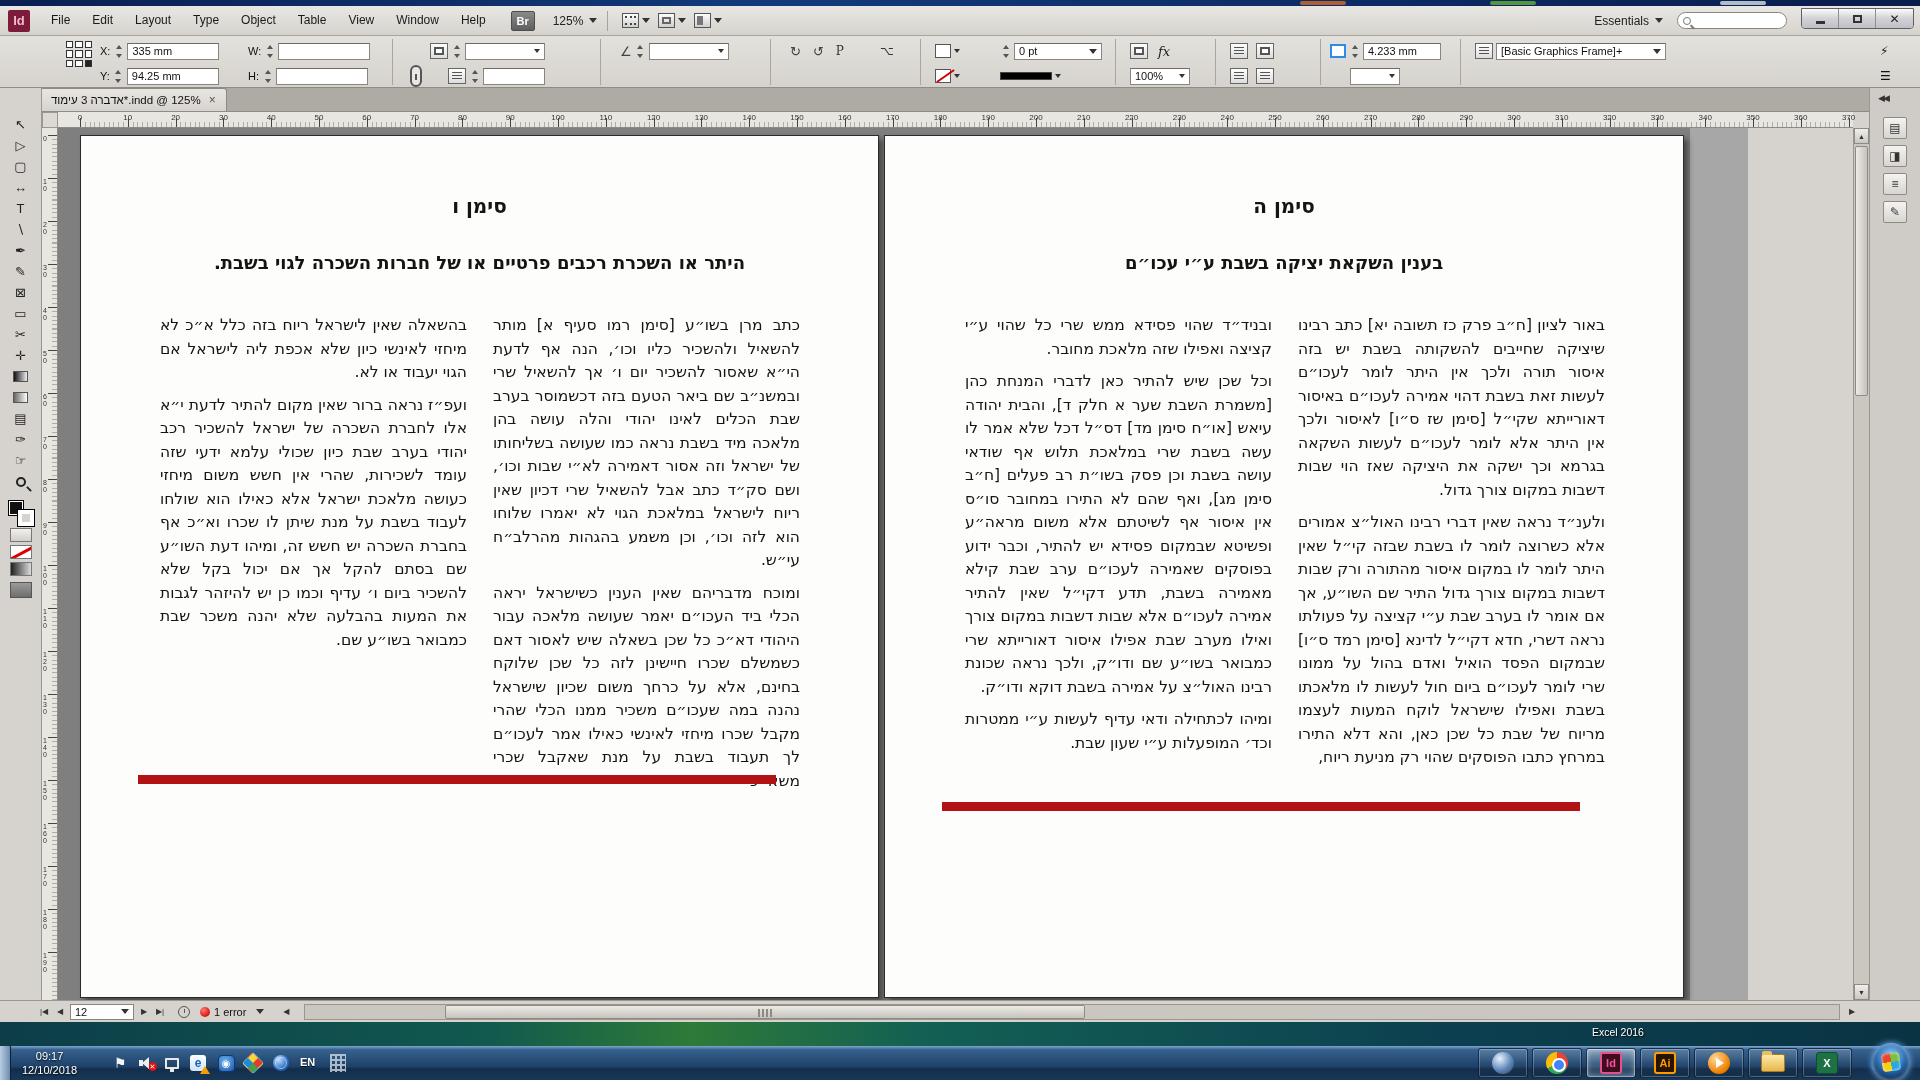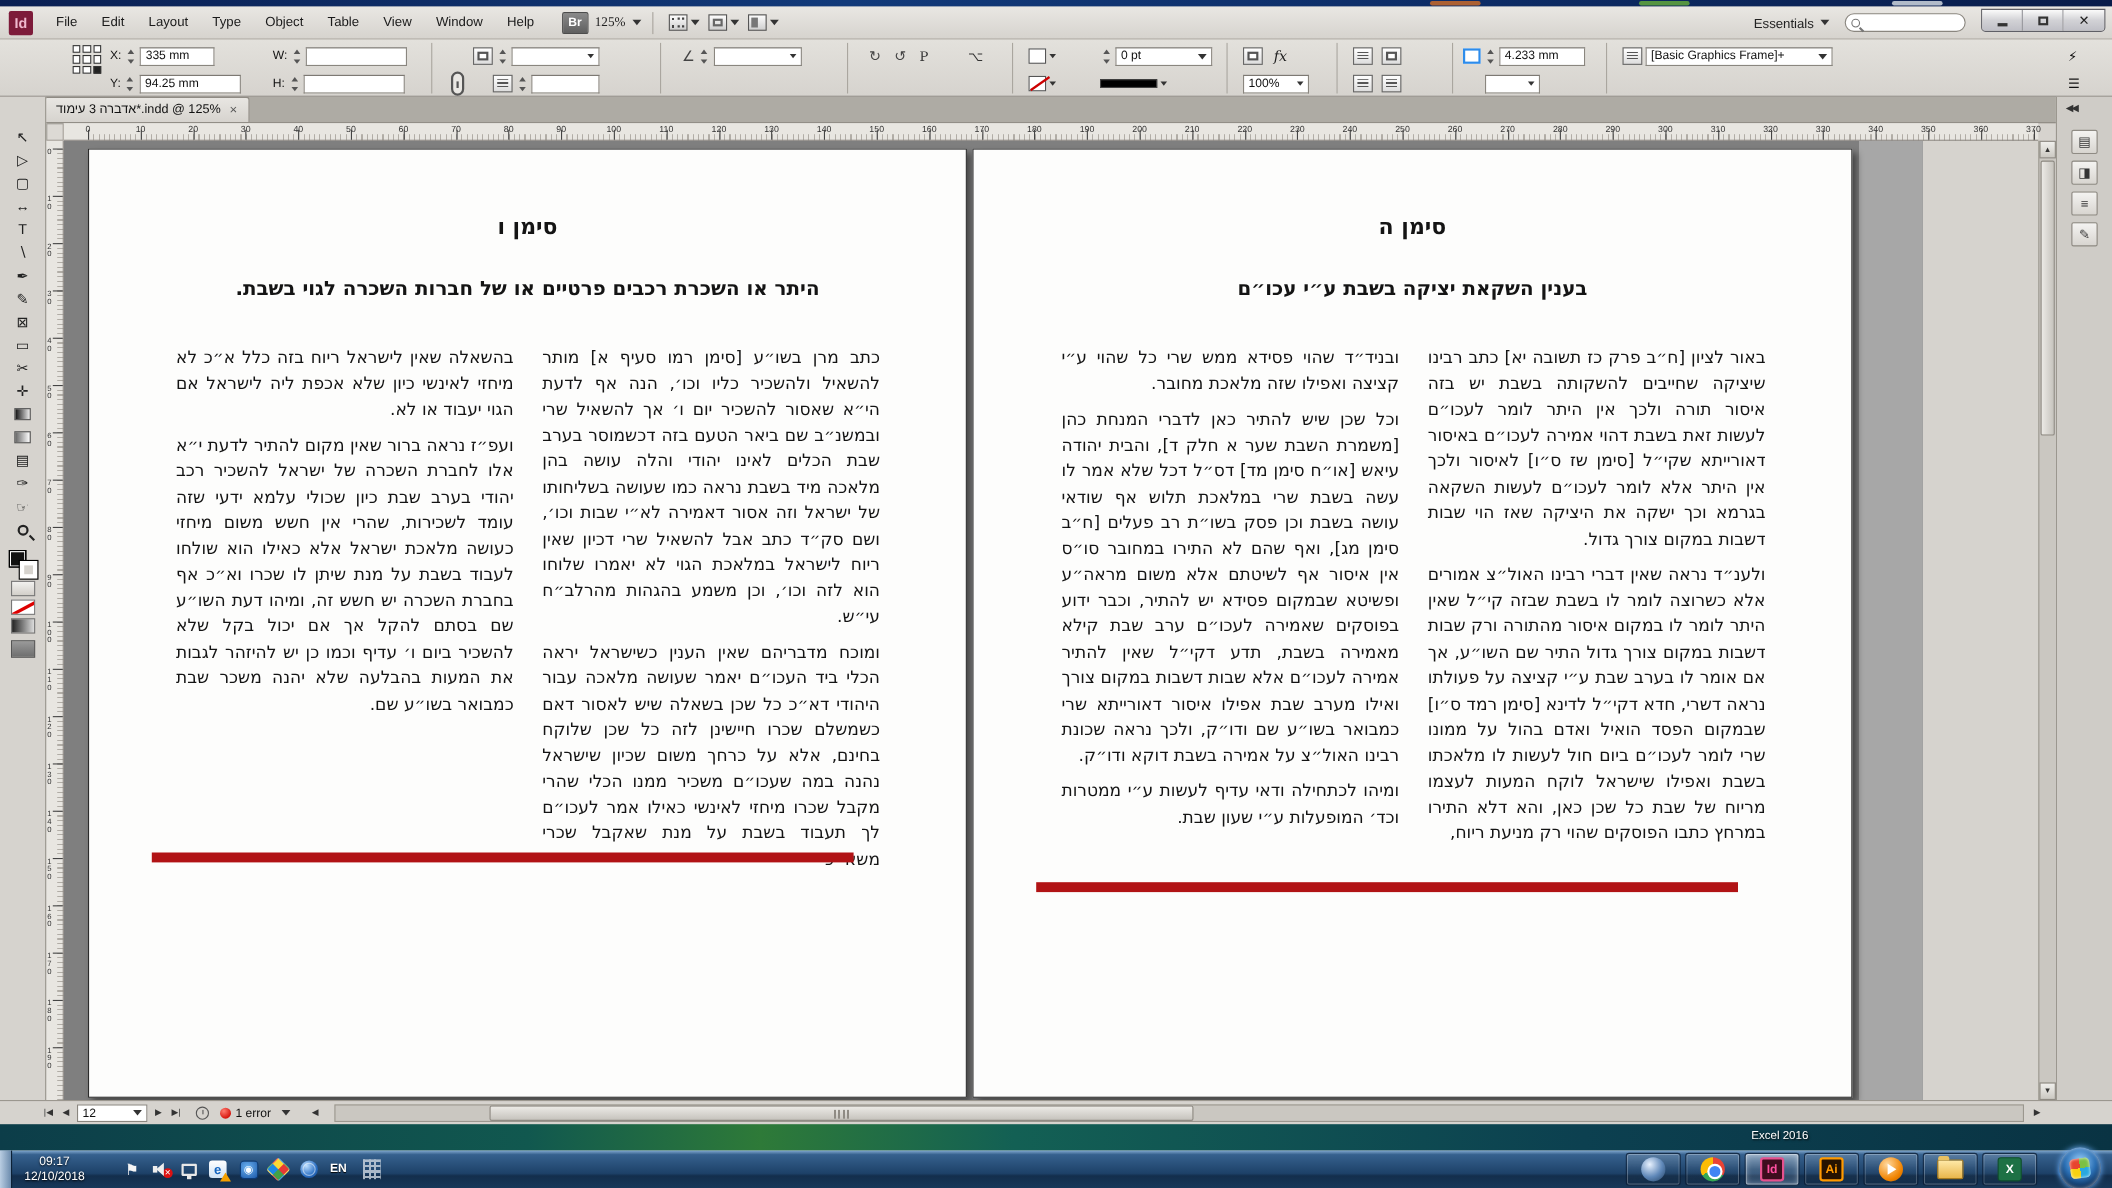--- a/index.html
+++ b/index.html
@@ -14,21 +14,21 @@
   
   #titlebar { position:absolute; left:0; top:6px; width:1920px; height:30px;
     background:linear-gradient(#e9e7e3,#d6d3ce); border-bottom:1px solid #a9a59e;
     display:flex; align-items:center; }
   #app-logo { width:22px; height:22px; margin:0 10px 0 8px; background:#7d1b3a; color:#f0b9cf;
     font-weight:bold; font-size:13px; display:flex; align-items:center; justify-content:center; border-radius:2px; }
   .menu-item { padding:0 11px; font-size:12px; color:#1a1a1a; line-height:29px; }
   #br-btn { margin-left:14px; width:24px; height:20px; background:linear-gradient(#8a8a8a,#5f5f5f);
     border:1px solid #4c4c4c; color:#fff; font-size:11px; font-weight:bold;
     display:flex; align-items:center; justify-content:center; border-radius:2px; }
-  #zoom-box { margin-left:6px; font-size:12px; color:#222; display:flex; align-items:center; gap:6px;font-family:Liberation Serif, serif; }
+  #zoom-box { margin-left:18px; font-size:12px; color:#222; display:flex; align-items:center; gap:6px; }
   .dd-arrow { width:0; height:0; border-left:4px solid transparent; border-right:4px solid transparent; border-top:5px solid #333; display:inline-block; }
   .tb-sep { width:1px; height:20px; background:#a8a49d; margin:0 10px; }
   .tb-iconbtn { display:flex; align-items:center; gap:3px; padding:2px 4px; }
   .tb-glyph { width:17px; height:15px; border:1px solid #555; background:linear-gradient(#fdfdfd,#cfcfcf); position:relative; }
   .tb-glyph.film:before { content:""; position:absolute; inset:2px 2px 2px 2px; border-top:2px dotted #444; border-bottom:2px dotted #444; }
   .tb-glyph.mode:before { content:""; position:absolute; inset:3px; border:2px solid #666; }
   .tb-glyph.arrange:before { content:""; position:absolute; left:2px; top:2px; bottom:2px; width:6px; background:#777; }
   #titlebar-right { margin-left:auto; display:flex; align-items:center; gap:14px; padding-right:6px; }
   #workspace { font-size:12px; color:#222; display:flex; gap:6px; align-items:center; }
   #search-field { width:110px; height:17px; background:#fff; border:1px solid #8a867f; border-radius:9px;
@@ -273,21 +273,21 @@
         <b></b>
         <b class="sel"></b>
     </div>
     <div class="cp-row" style="top:2px;">
       <div class="cp-group" style="left:100px;">
         <span>X:</span>
         <span class="spin">
             <i class="up"></i>
             <i class="dn"></i>
           </span>
-        <span class="fld" style="width:68px;text-align:center;">335 mm</span>
+        <span class="fld" style="width:92px;text-align:center;">335 mm</span>
       </div>
       <div class="cp-group" style="left:248px;">
         <span>W:</span>
         <span class="spin">
             <i class="up"></i>
             <i class="dn"></i>
           </span>
         <span class="fld" style="width:92px;"></span>
       </div>
       <div class="cp-group" style="left:430px;">

